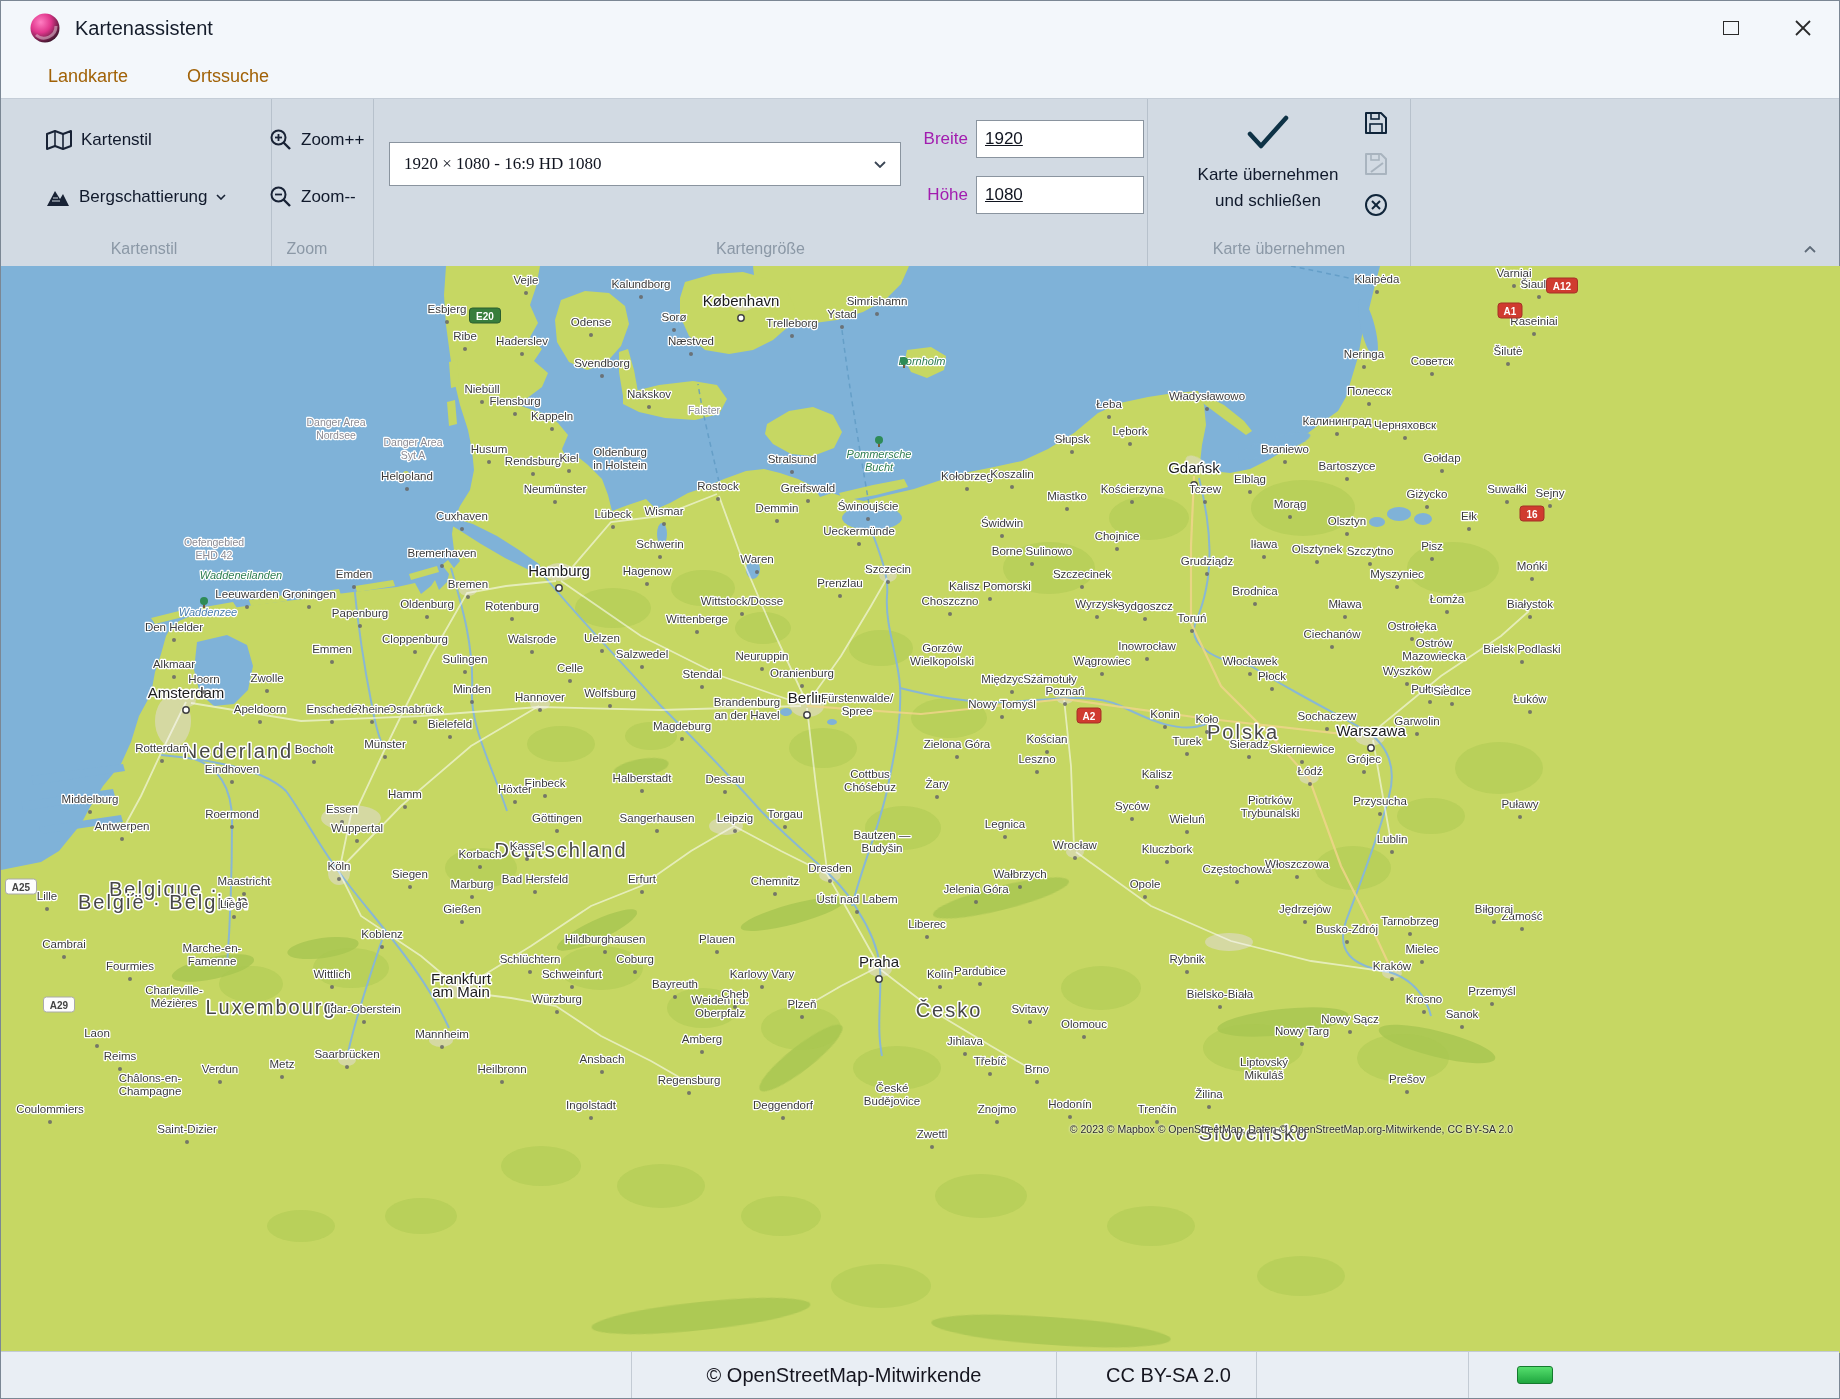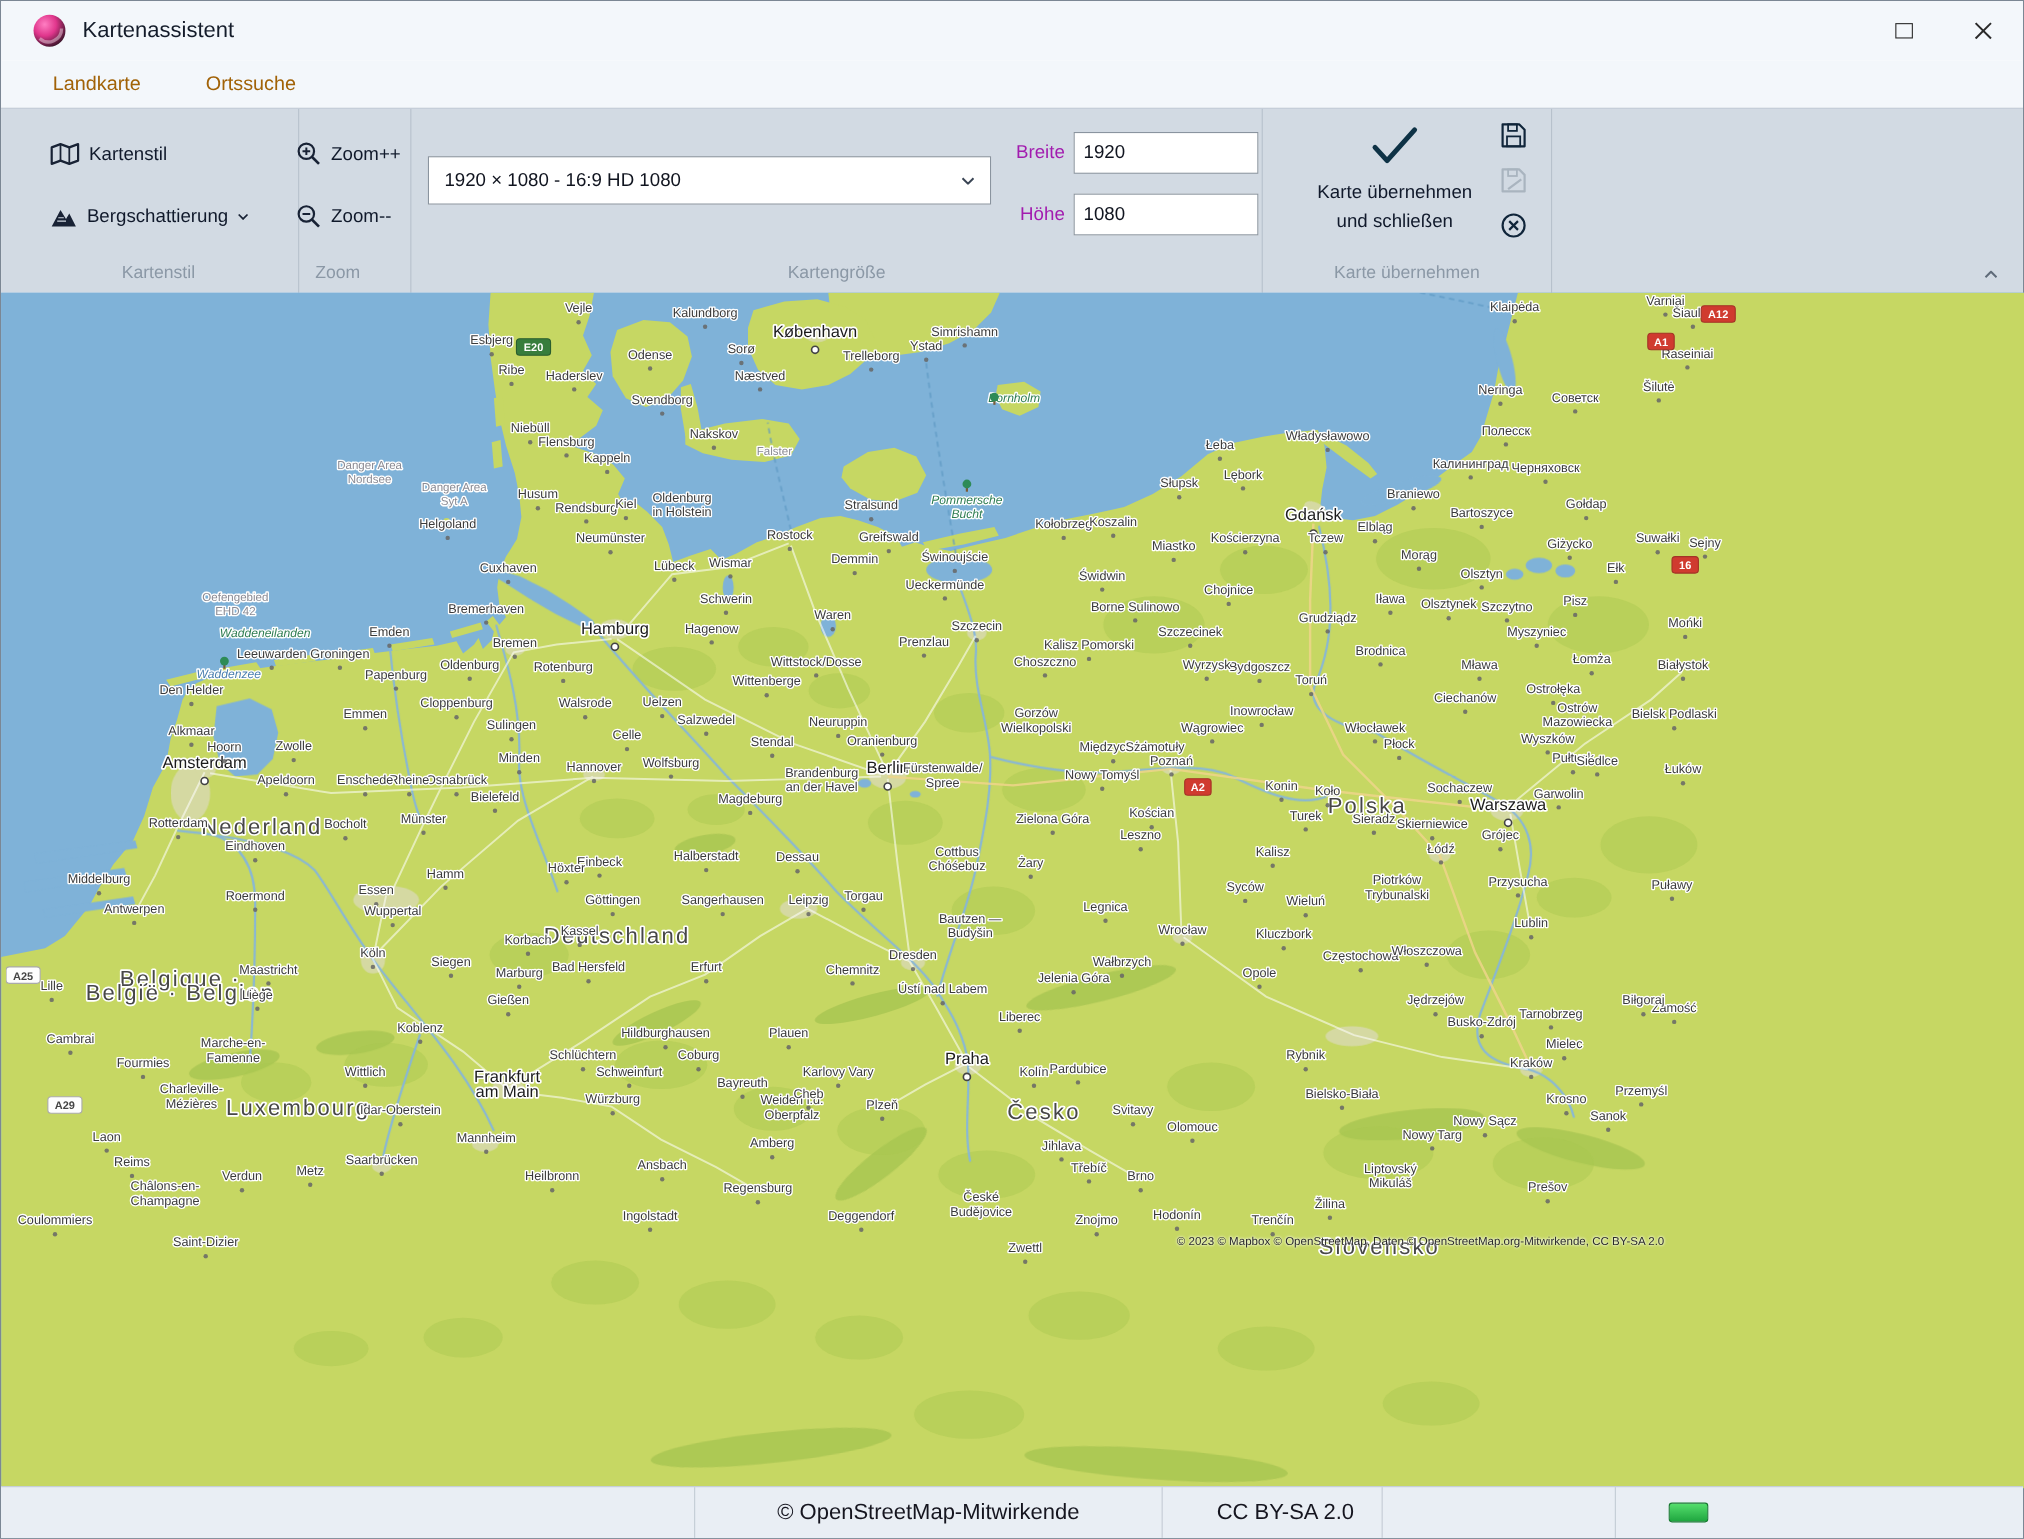--- a/index.html
+++ b/index.html
@@ -25,25 +25,25 @@
   .g-style{left:16px;width:255px;}
   .g-zoom{left:240px;width:133px;}
   .g-size{left:373px;width:774px;}
   .g-apply{left:1147px;width:263px;}
   .gcaption{position:absolute;bottom:8px;left:0;width:100%;text-align:center;font-size:16px;color:#8b98a6;}
   .rbtn{display:flex;align-items:center;gap:8px;background:none;border:none;cursor:pointer;font-family:inherit;font-size:17px;color:#10192b;position:absolute;left:22px;height:34px;}
   .rbtn svg{flex:0 0 auto;}
   .rbtn .lbl{white-space:nowrap;}
   .row1{top:24px;} .row2{top:81px;}
   .combo{position:absolute;left:15px;top:43px;width:512px;height:44px;background:#fff;border:1px solid #8a949f;display:flex;align-items:center;padding:0 14px;box-sizing:border-box;cursor:pointer;}
-  .combo .val{font-size:17px;color:#10141f;flex:1;}
+  .combo .val{font-size:17px;color:#10141f;flex:1;font-family:Liberation Serif, serif;}
   .dimrow{position:absolute;left:538px;height:40px;display:flex;align-items:center;}
   .dimrow.r1{top:20px;} .dimrow.r2{top:76px;}
   .dimrow label{width:56px;text-align:right;margin-right:8px;font-size:17px;color:#a21caf;}
-  .dimrow input{width:168px;height:38px;border:1px solid #8a949f;font-family:inherit;font-size:17px;color:#10141f;padding:0 8px;box-sizing:border-box;background:#fff;}
+  .dimrow input{width:168px;height:38px;border:1px solid #8a949f;font-family:inherit;font-size:17px;color:#10141f;padding:0 8px;box-sizing:border-box;background:#fff;text-decoration:underline;}
   .apply-main{position:absolute;left:20px;top:14px;width:200px;height:130px;background:none;border:none;cursor:pointer;display:flex;flex-direction:column;align-items:center;font-family:inherit;}
   .apply-text{font-size:17px;color:#10192b;line-height:26px;text-align:center;margin-top:12px;}
   .apply-icons{position:absolute;right:18px;top: 8px;display:flex;flex-direction:column;gap:9px;}
   .iconbtn{width:32px;height:32px;background:none;border:none;cursor:pointer;display:flex;align-items:center;justify-content:center;padding:0;}
   .collapse-btn{position:absolute;right:16px;bottom:8px;width:26px;height:18px;background:none;border:none;cursor:pointer;display:flex;align-items:center;justify-content:center;}
 
   
   .map{position:absolute;top:265px;left:0;width:1840px;height:1087px;overflow:hidden;background:#7fb2d8;}
   .map svg{display:block;}
   .ml{paint-order:stroke;stroke:#ffffff;stroke-width:2.5px;stroke-linejoin:round;text-anchor:middle;font-family:"Liberation Sans",sans-serif;}

